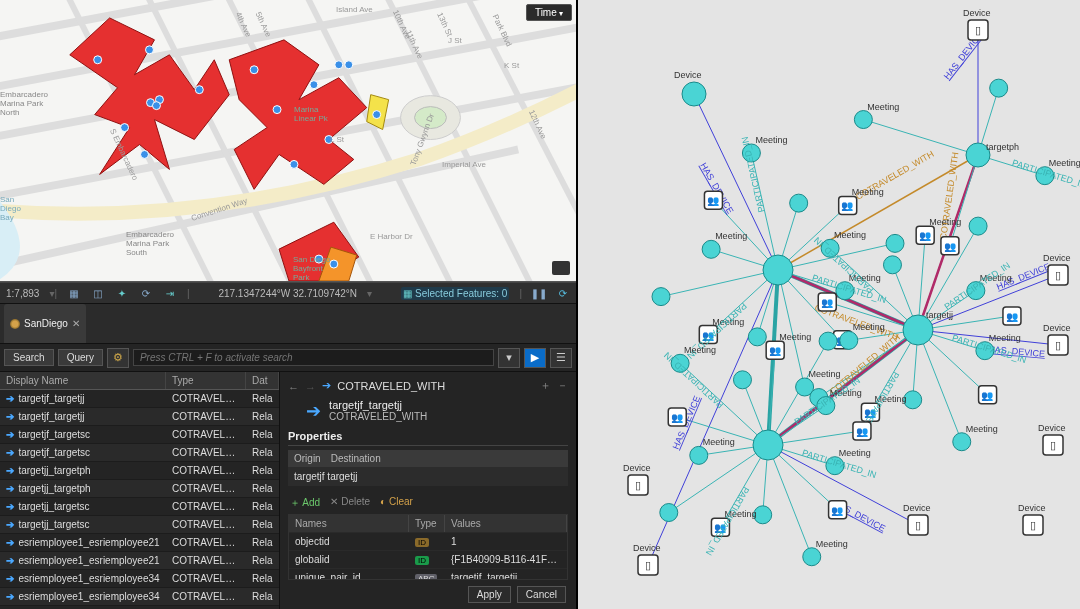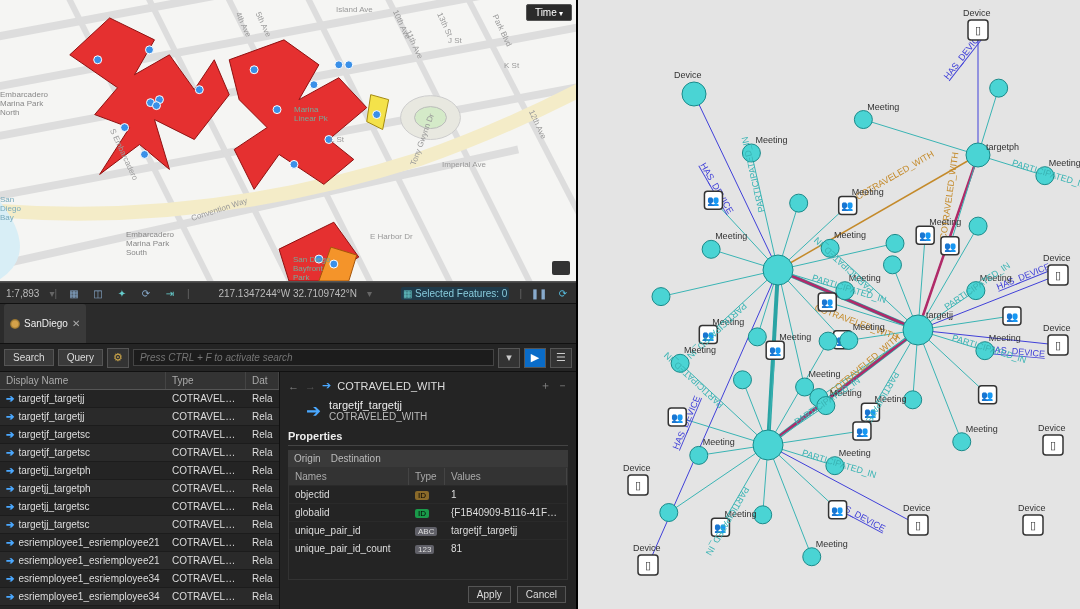--- a/index.html
+++ b/index.html
@@ -341,20 +341,26 @@
             <span class="bigarrow">➔</span>
             <div>
               <div style="color:#eee">targetjf_targetjj</div>
               <div style="color:#bbb;font-size:10px">COTRAVELED_WITH</div>
             </div>
           </div>
           <div class="props-hdr">Properties</div>
           <div class="origin-row">
             <span>Origin</span>
               <span>Destination</span>
+          </div>
+          <div class="origin-val">targetjf targetjj</div>
+          <div class="edit-row">
+            <span class="add">＋ <span>Add</span></span>
+            <span class="del">✕ <span>Delete</span></span>
+            <span class="clr">◐ <span>Clear</span></span>
           </div>
           <div class="proptable">
             <div class="pthdr">
               <div>Names</div>
               <div>Type</div>
               <div>Values</div>
             </div>
             <div id="propbody">
                 <div class="prow">
                   <div>objectid</div>

